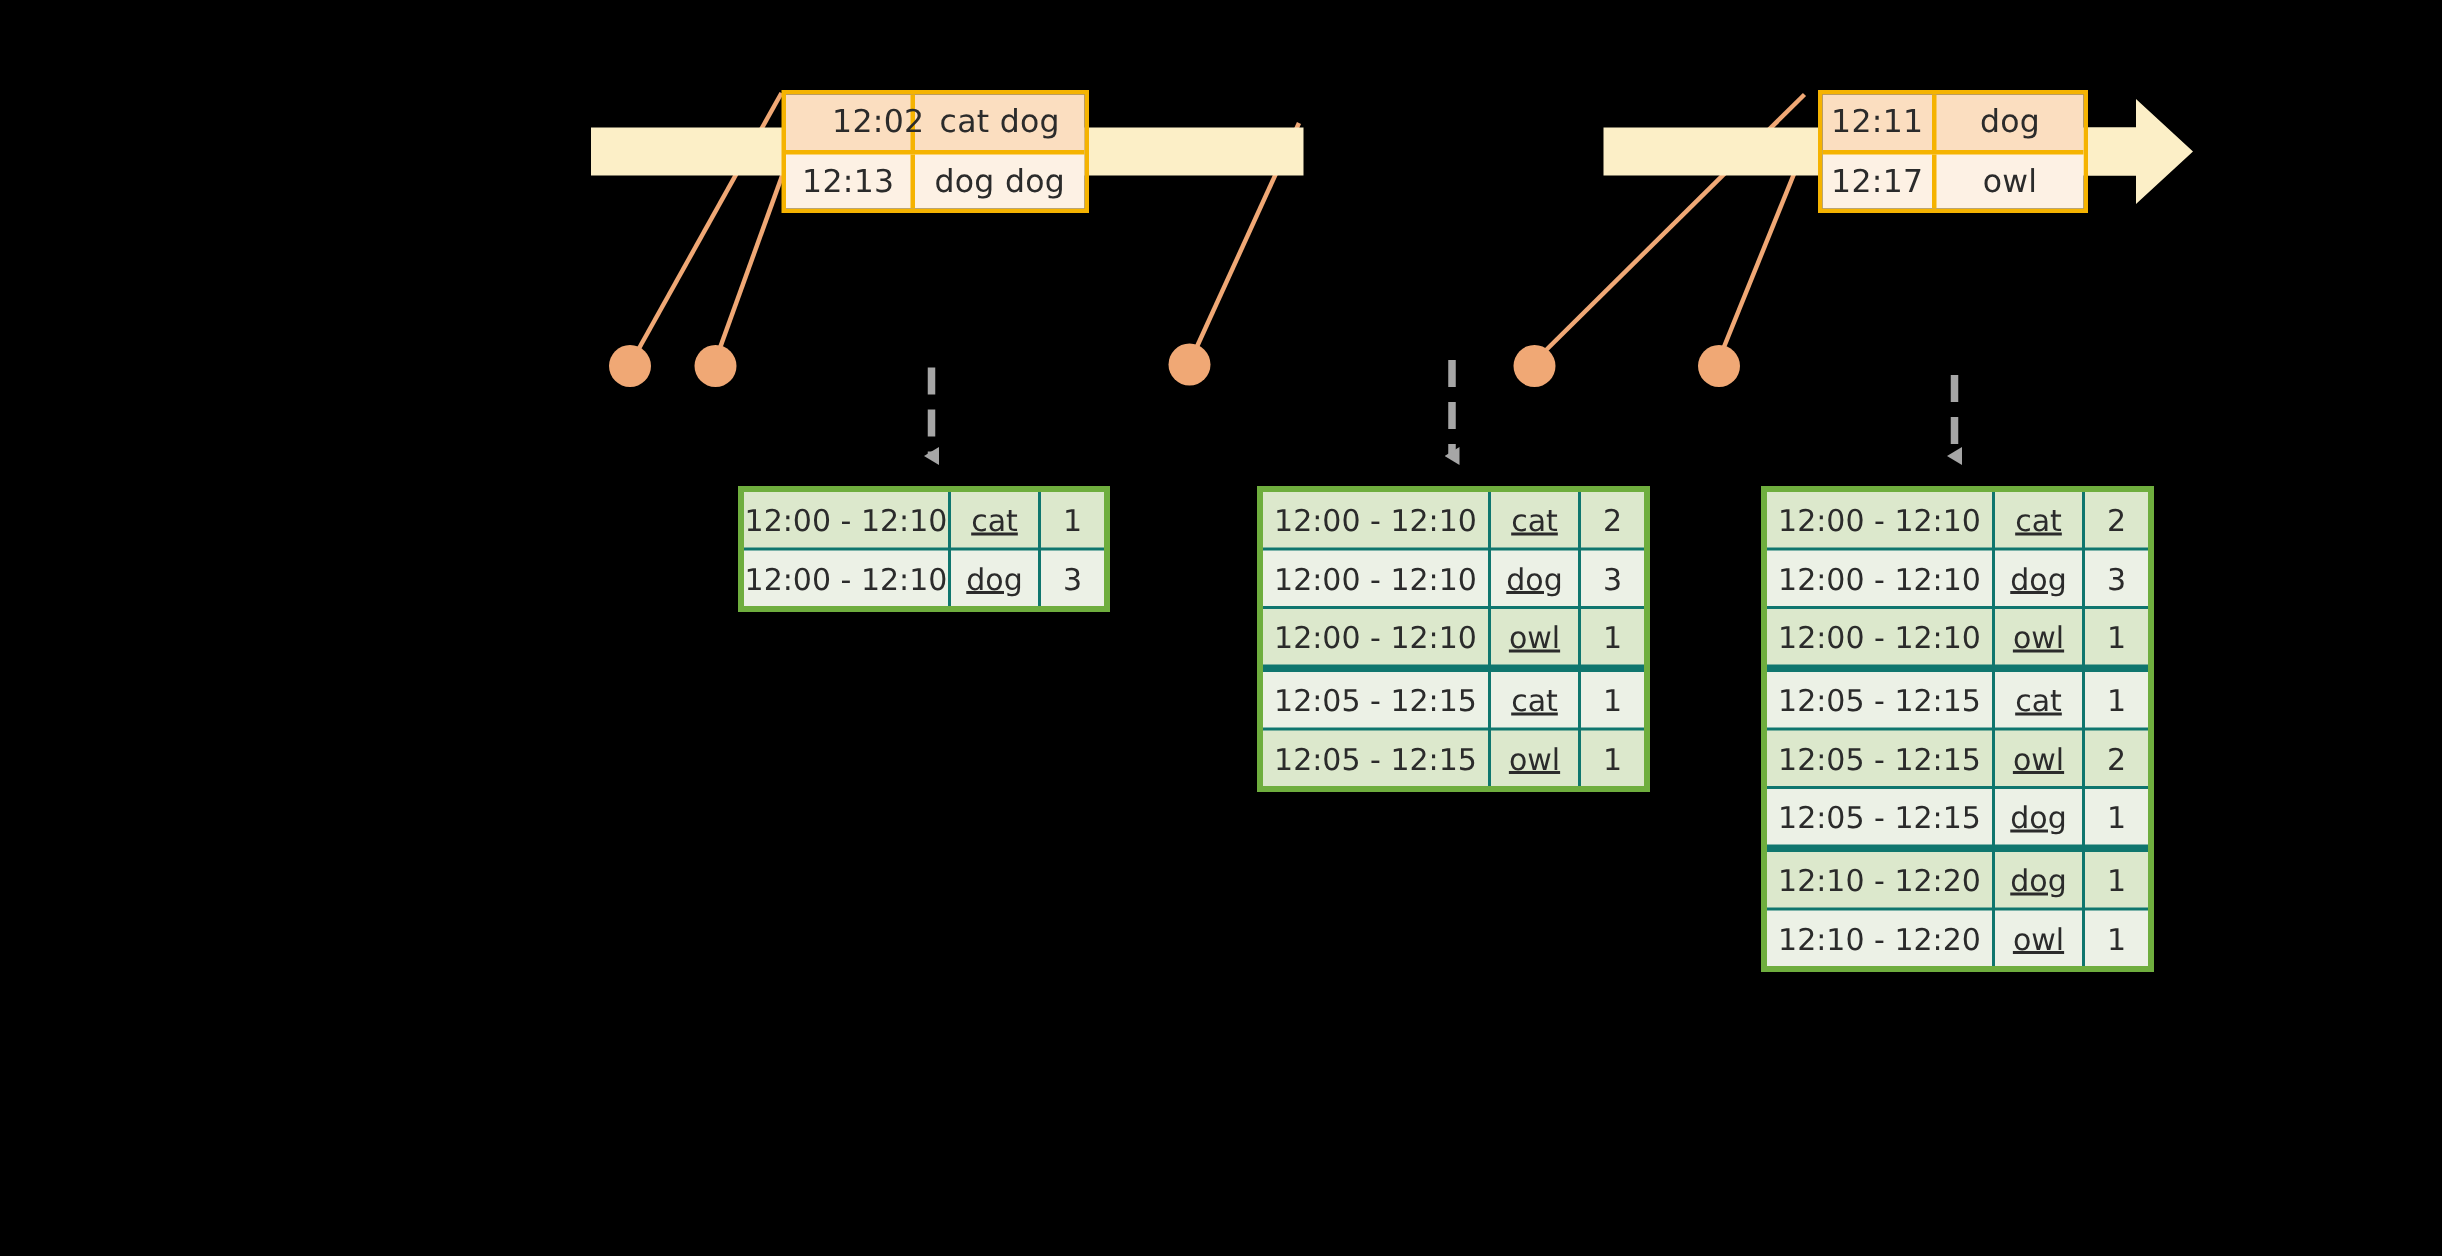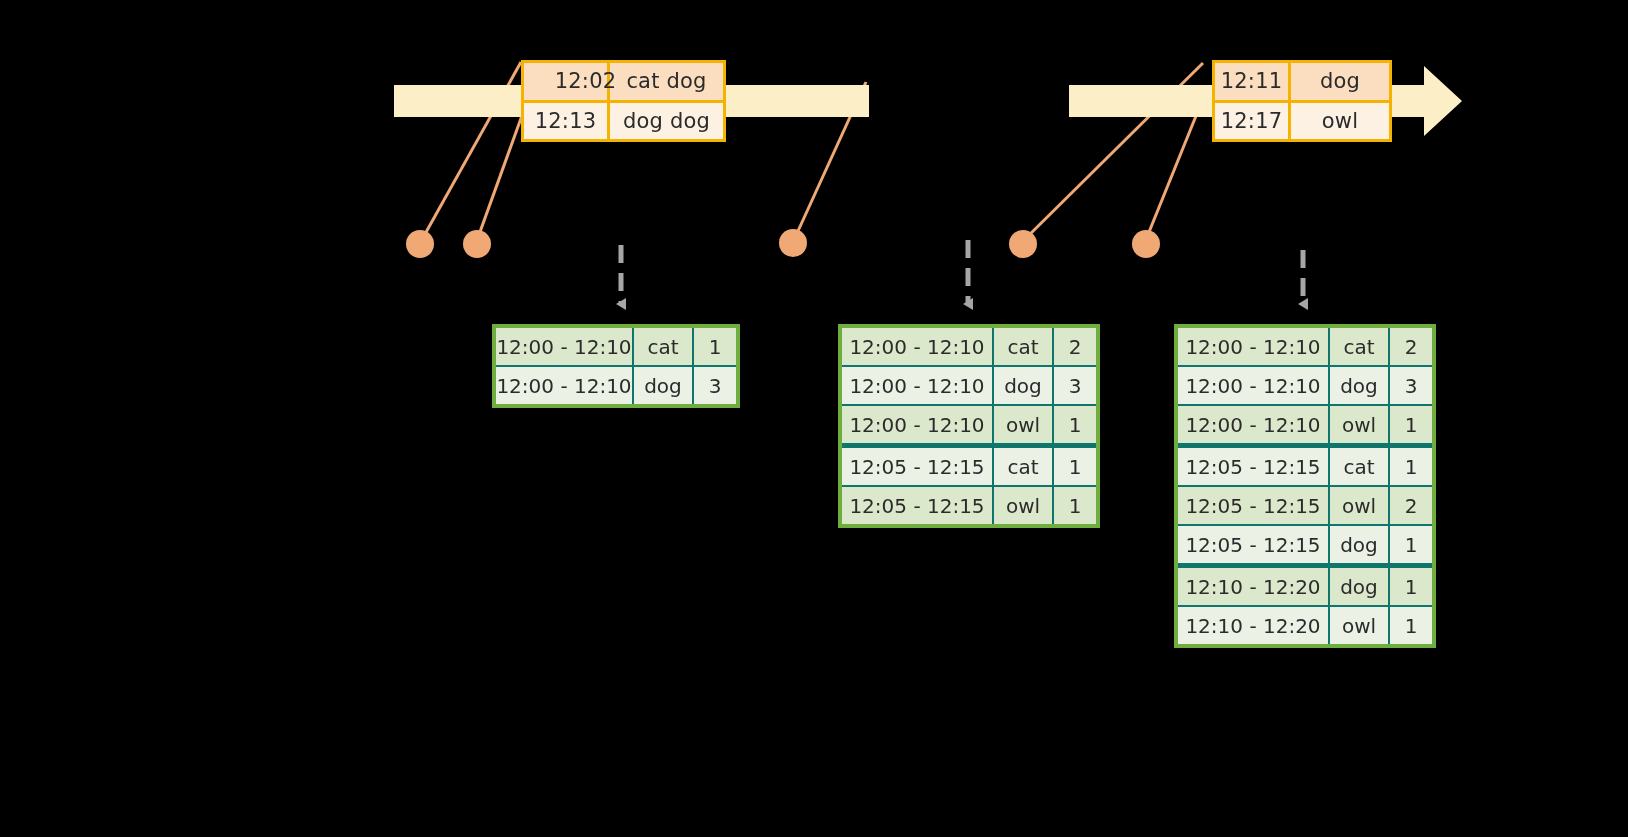--- a/index.html
+++ b/index.html
@@ -96,21 +96,21 @@
     justify-content: center;
     box-sizing: border-box;
     font-size: 20px;
     color: #2b2b2b;
     white-space: nowrap;
   }
   .result-row.tone-a .result-cell { background: #DCE8CC; }
   .result-row.tone-b .result-cell { background: #ECF1E6; }
 
   .cell-window { width: 182px; }
-  .cell-key    { width: 58px;  }
+  .cell-key    { width: 58px; text-decoration: underline;  }
   .cell-count  { width: 42px;  }
 
   
   .t0 .cell-window { width: 136px; }
   .t0 .cell-key    { width: 58px;  }
   .t0 .cell-count  { width: 42px;  }
 
   .t1 .cell-window { width: 150px; }
   .t1 .cell-key    { width: 58px;  }
   .t1 .cell-count  { width: 42px;  }

